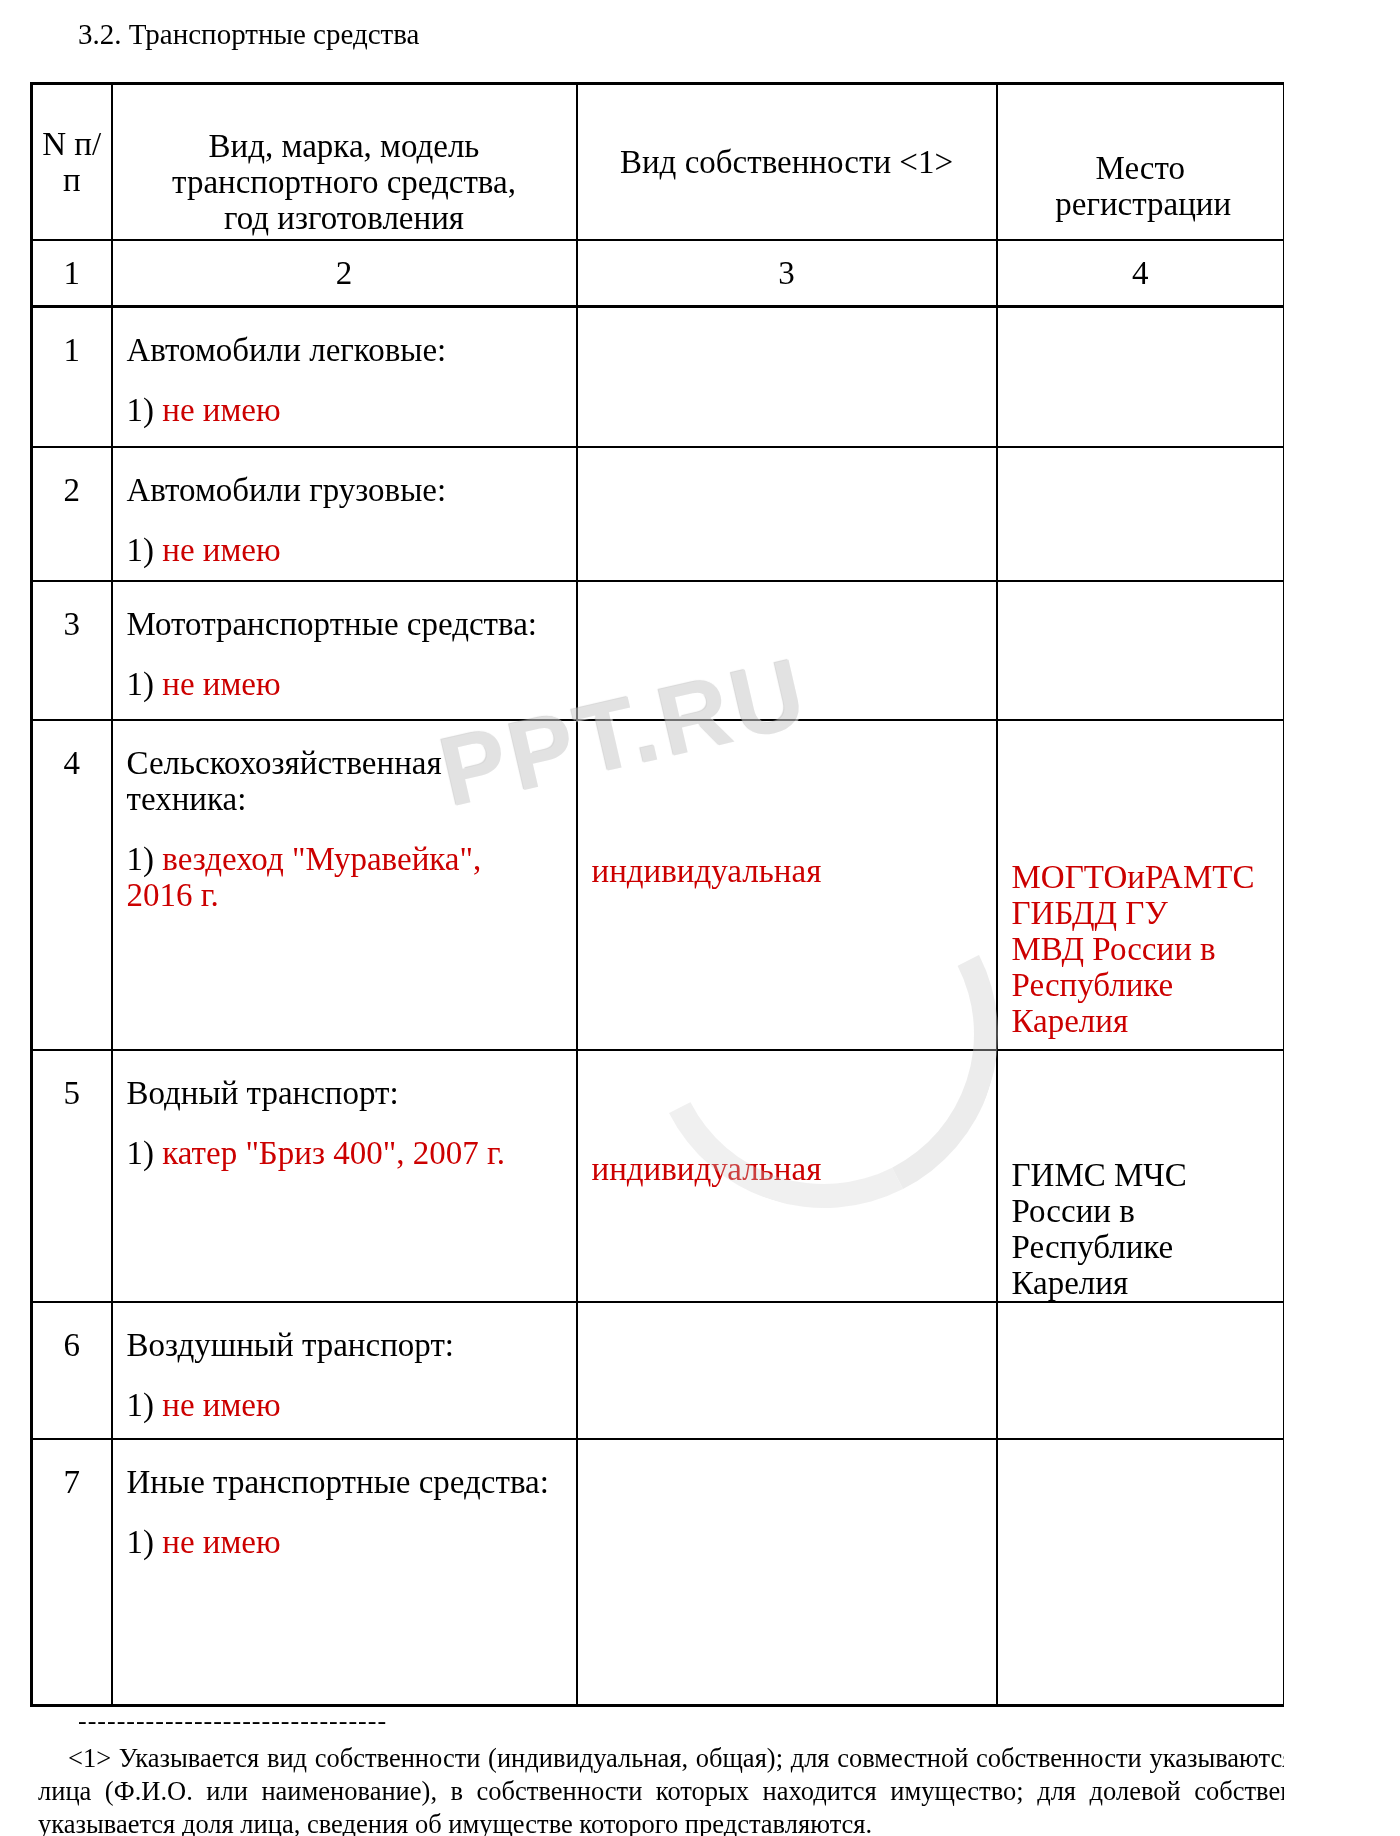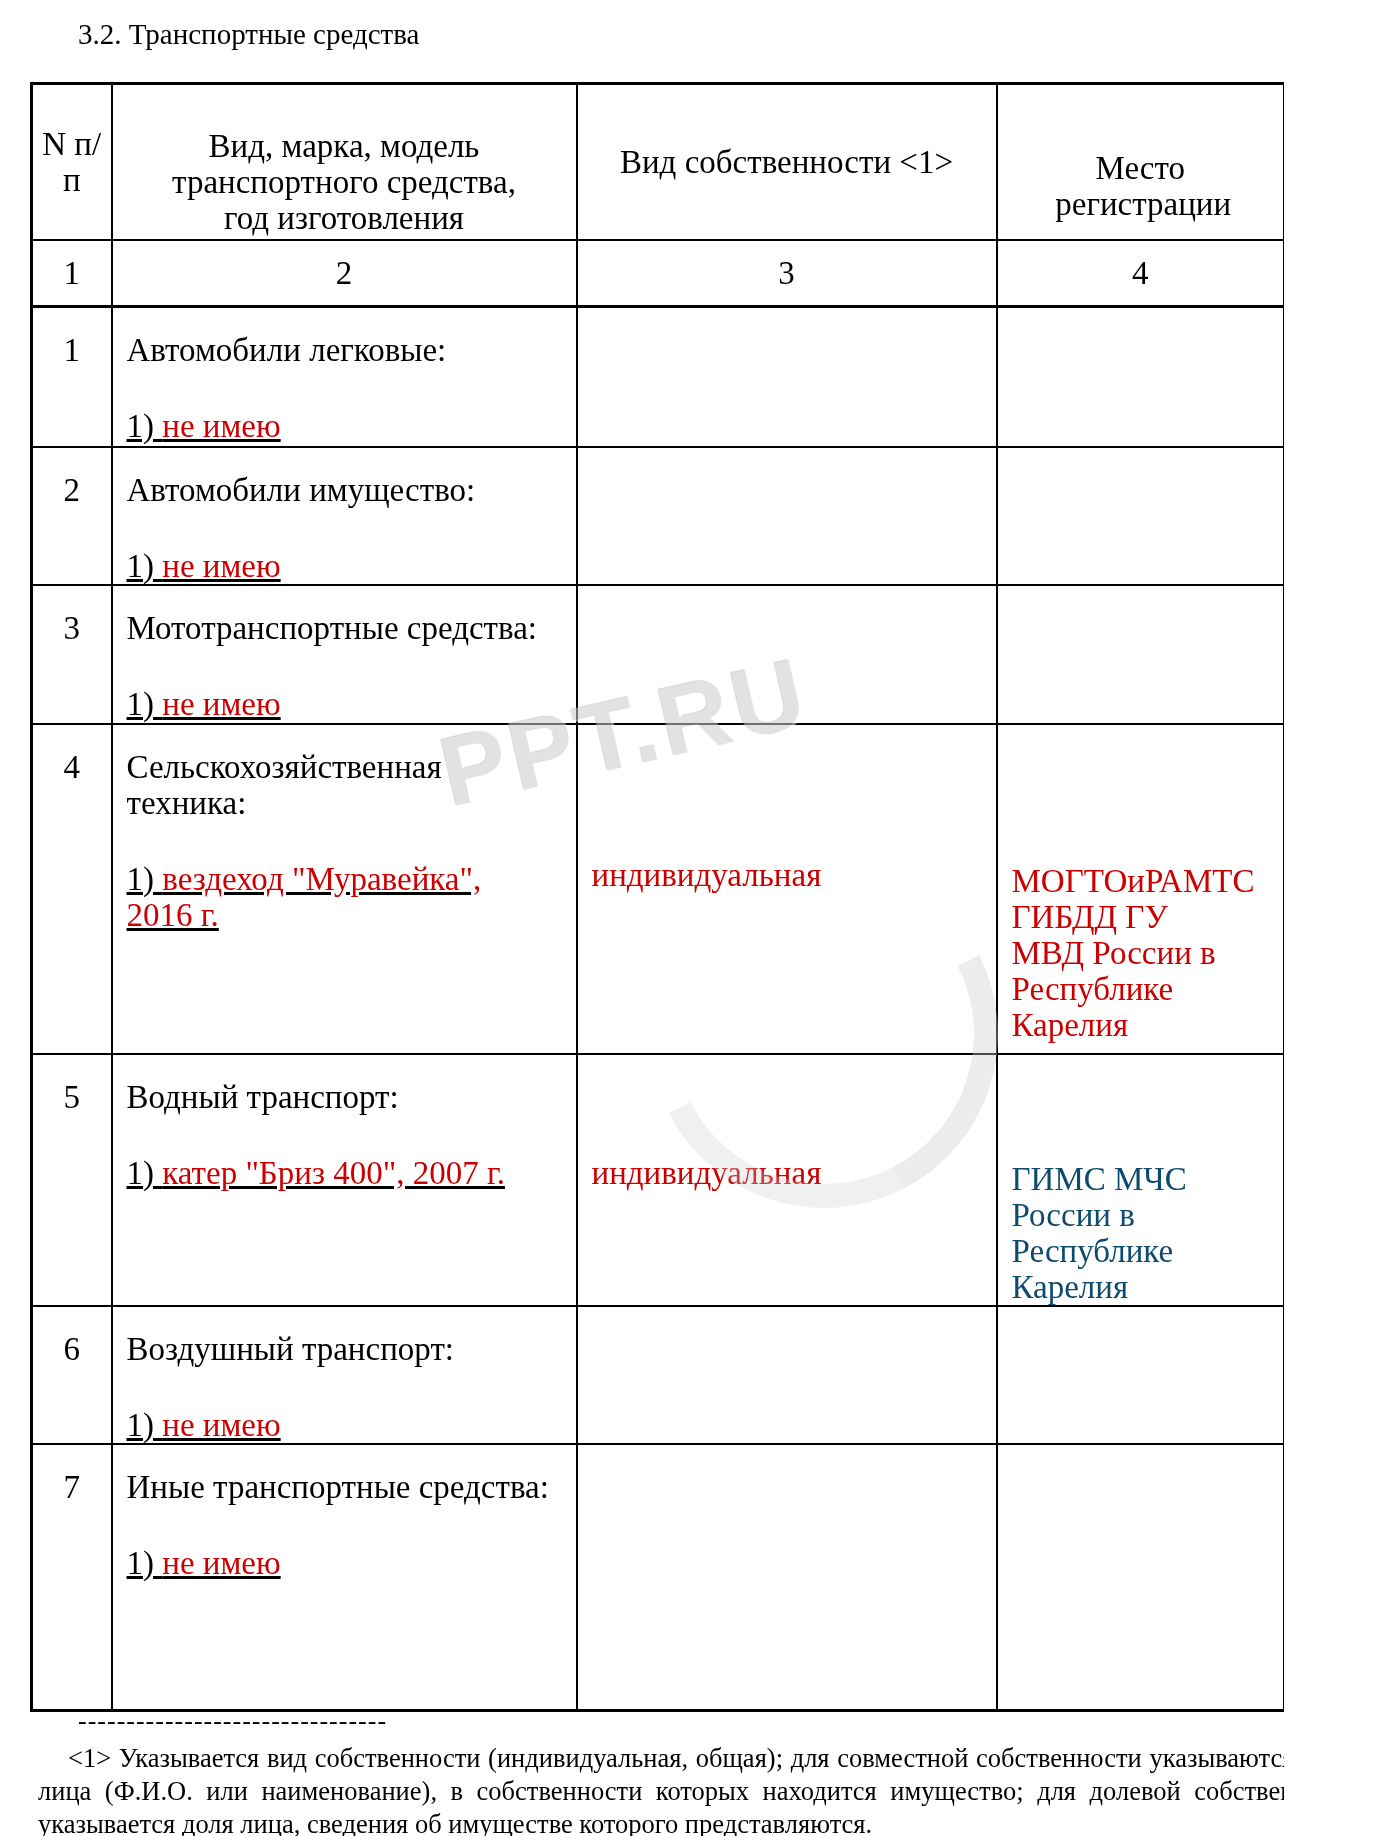--- a/index.html
+++ b/index.html
@@ -31,21 +31,21 @@
   }
   th .hwrap{display:inline-block;}
   th .w-vehicle{width:390px;margin-top:40px;}
   th .w-reg{width:170px;margin-top:48px;}
   tr.colnum-row td{
     height:67px;text-align:center;vertical-align:middle;padding:0;
     border-bottom-width:3px;
   }
   tbody td{vertical-align:top;padding:24px 12px 0 14px;}
   td.c-num{text-align:center;padding-left:0;padding-right:0;}
-  .entry{margin-top:40px;text-decoration:underline;}
+  .entry{margin-top:24px;}
   .red{color:#cc0000;}
   
   tr.r1 td{height:140px;} tr.r2 td{height:134px;} tr.r3 td{height:139px;}
   tr.r4 td{height:330px;} tr.r5 td{height:252px;} tr.r6 td{height:137px;}
   tr.r7 td{height:267px;}
   
   tr.r4 .label{width:310px;}
   tr.r4 .entry{width:380px;}
   td.c-reg .red{width:232px;margin-top:6px;}
   
@@ -118,21 +118,21 @@
       <td class="c-own">
             <div class="red" style="color: rgb(204, 0, 0);"></div>
           </td>
       <td class="c-reg">
             <div class="red" style="color: rgb(204, 0, 0);"></div>
           </td>
     </tr>
         <tr class="r2">
       <td class="c-num"><span>2</span></td>
       <td class="c-desc">
-        <div class="label">Автомобили имущество:</div>
+        <div class="label">Автомобили грузовые:</div>
         <div class="entry"><span>1) </span><span class="red" style="color: rgb(204, 0, 0);">не имею</span></div>
       </td>
       <td class="c-own">
             <div class="red" style="color: rgb(204, 0, 0);"></div>
           </td>
       <td class="c-reg">
             <div class="red" style="color: rgb(204, 0, 0);"></div>
           </td>
     </tr>
         <tr class="r3">
@@ -164,21 +164,21 @@
         <tr class="r5">
       <td class="c-num"><span>5</span></td>
       <td class="c-desc">
         <div class="label">Водный транспорт:</div>
         <div class="entry"><span>1) </span><span class="red" style="color: rgb(204, 0, 0);">катер "Бриз 400", 2007 г.</span></div>
       </td>
       <td class="c-own">
             <div class="red" style="color: rgb(204, 0, 0);">индивидуальная</div>
           </td>
       <td class="c-reg">
-            <div class="red" style="color: #0c4a6e;">ГИМС МЧС России в Республике Карелия</div>
+            <div class="red" style="color: #000000;">ГИМС МЧС России в Республике Карелия</div>
           </td>
     </tr>
         <tr class="r6">
       <td class="c-num"><span>6</span></td>
       <td class="c-desc">
         <div class="label">Воздушный транспорт:</div>
         <div class="entry"><span>1) </span><span class="red" style="color: rgb(204, 0, 0);">не имею</span></div>
       </td>
       <td class="c-own">
             <div class="red" style="color: rgb(204, 0, 0);"></div>

